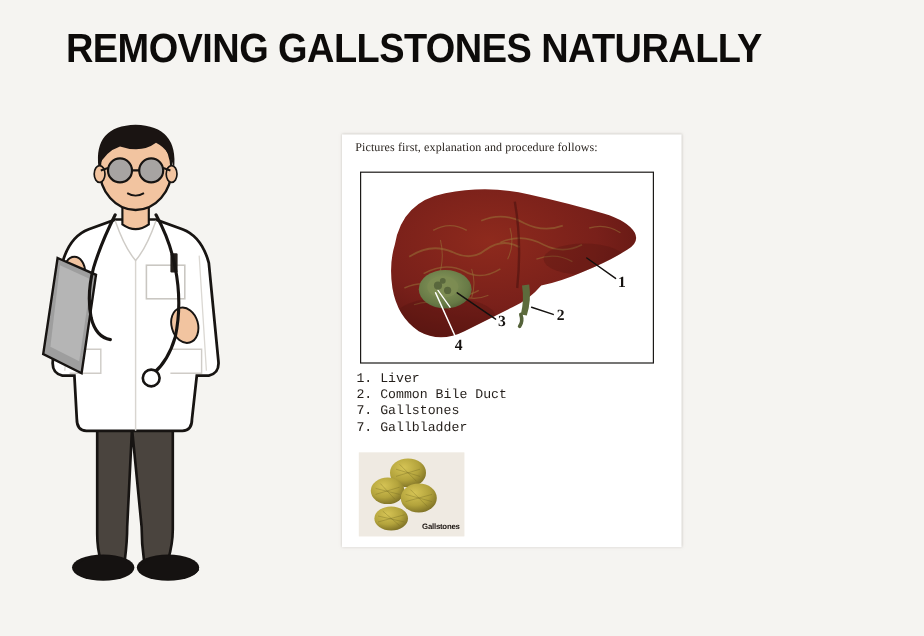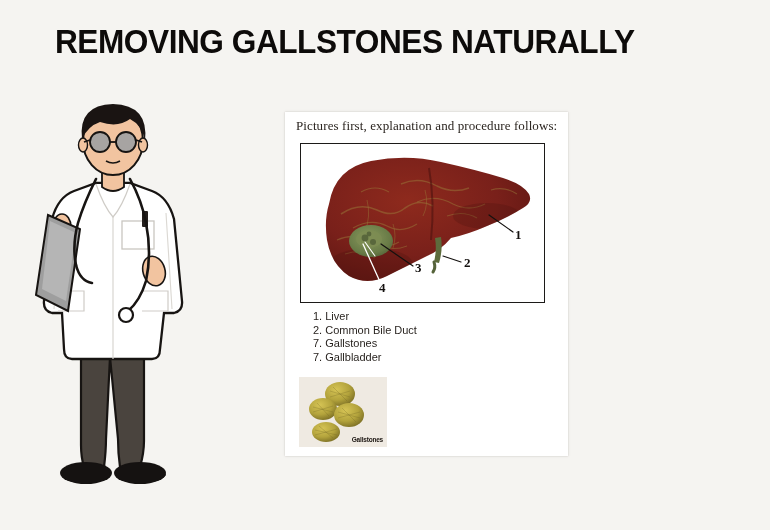--- a/index.html
+++ b/index.html
@@ -47,21 +47,21 @@
     width: 283px;
     height: 344px;
     background: #ffffff;
     box-shadow: 0 0 2px rgba(160,155,150,0.55);
   }
   #panel-caption {
     position: absolute;
     left: 11px;
     top: 6px;
     font-family: "Liberation Serif", serif;
-    font-size: 13px;
+    font-size: 10px;
     color: #2b2520;
     white-space: nowrap;
     letter-spacing: 0.1px;
   }
 
   
   #liver-figure {
     position: absolute;
     left: 15px;
     top: 31px;
@@ -69,23 +69,23 @@
     height: 158px;
     border: 1.4px solid #1c1a18;
     background: #ffffff;
     overflow: hidden;
   }
   #liver-figure svg { display: block; }
 
   
   #legend-list {
     position: absolute;
-    left: 28px;
+    left: 12px;
     top: 198px;
-    font-family: Liberation Sans, sans-serif;
+    font-family: Liberation Mono, monospace;
     font-size: 11px;
     line-height: 13.6px;
     color: #241f1b;
     list-style: none;
     margin: 0;
     padding: 0;
   }
   #legend-list li { white-space: nowrap; }
 
   

